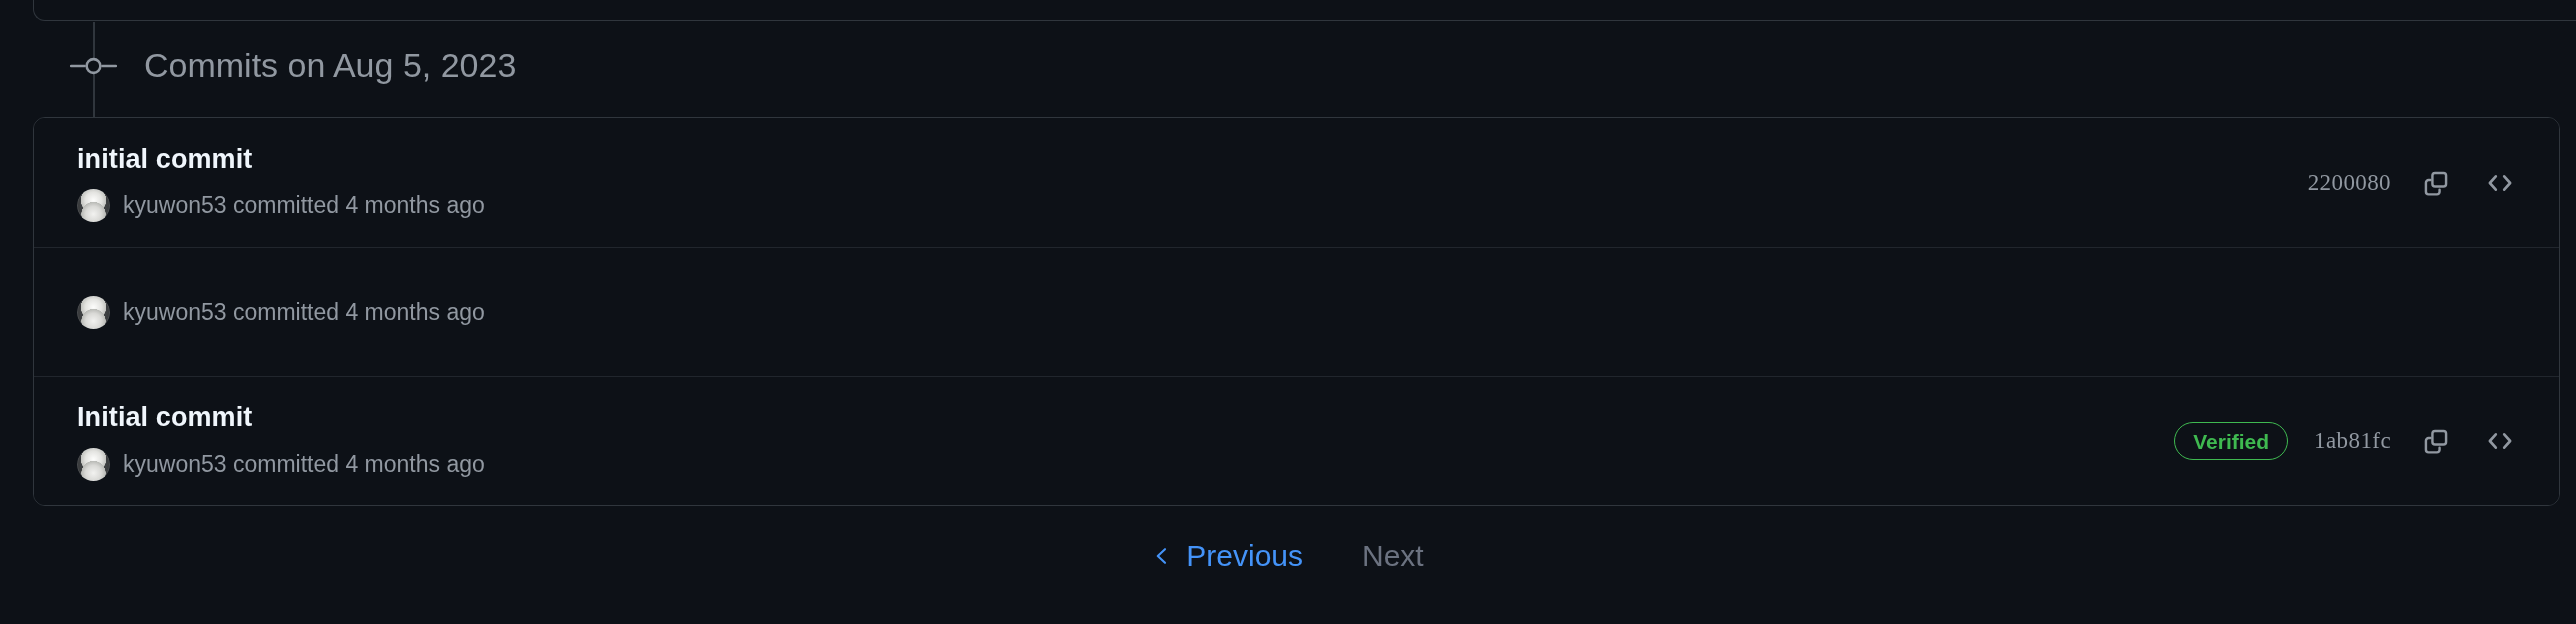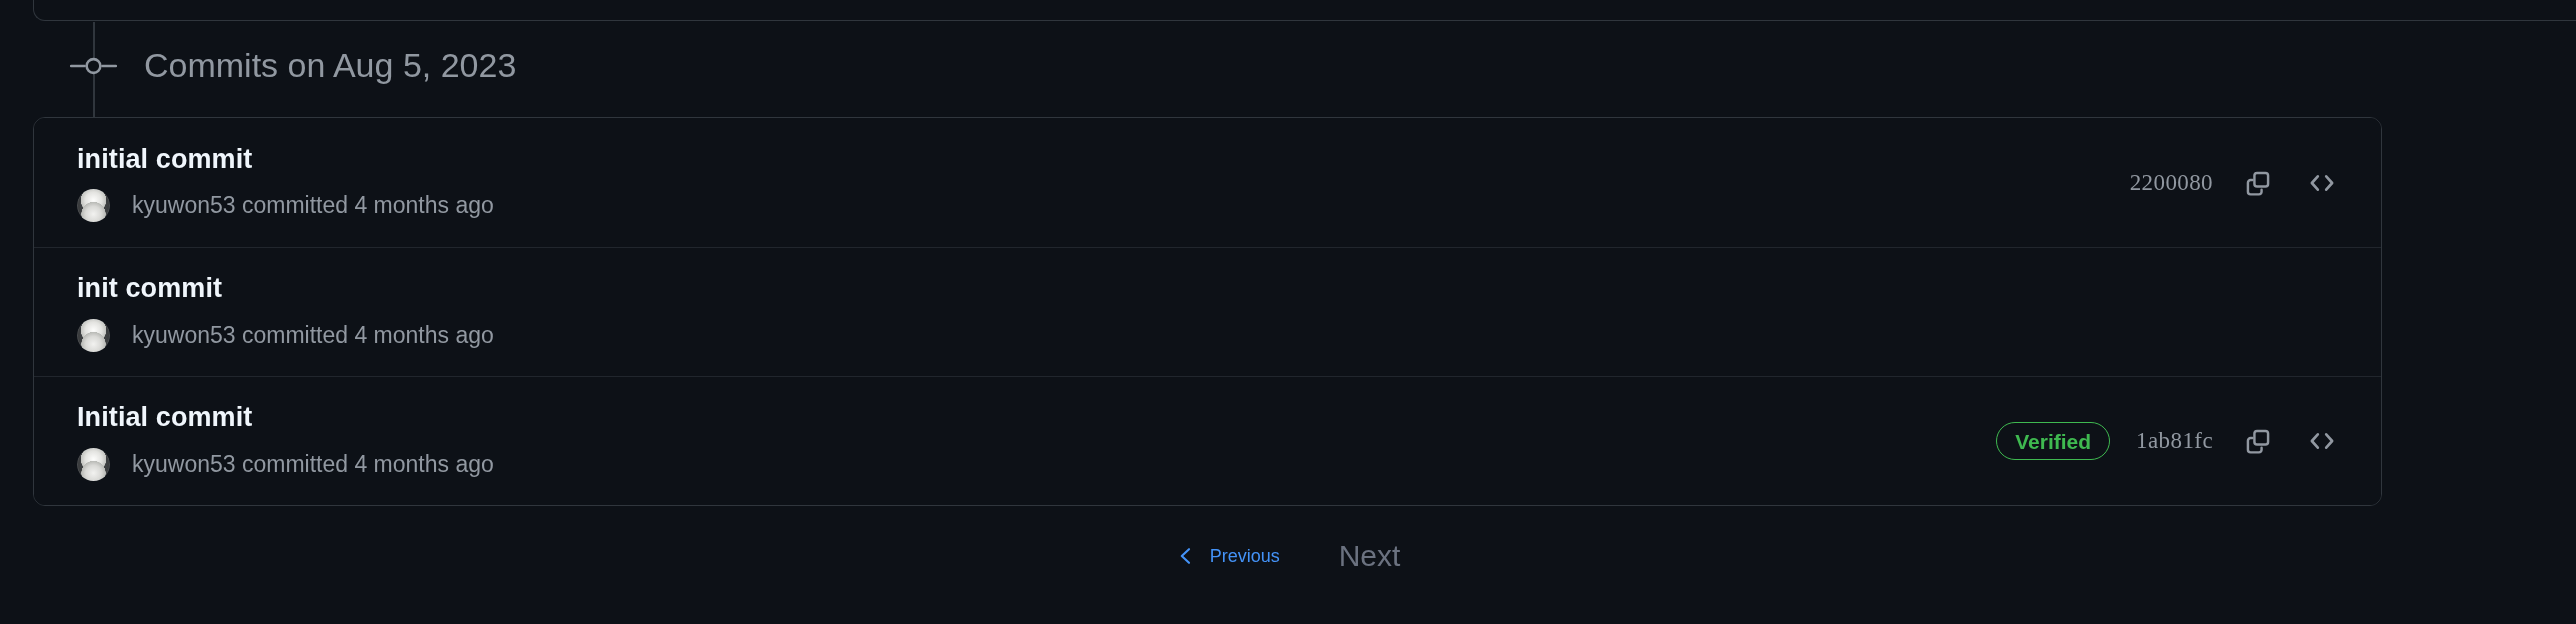--- a/index.html
+++ b/index.html
@@ -76,21 +76,21 @@
     font-weight: 400;
     color: #9198a1;
     white-space: nowrap;
   }
 
   
   .commits-card {
     position: absolute;
     left: 33px;
     top: 117px;
-    width: 2349px;
+    width: 2527px;
     border: 1px solid #30363d;
     border-radius: 12px;
     background: #0d1117;
     overflow: hidden;
   }
 
   .commit-row {
     position: relative;
     display: flex;
     align-items: center;
@@ -114,21 +114,21 @@
     font-size: 27px;
     font-weight: 700;
     color: #f0f6fc;
     line-height: 1.2;
     letter-spacing: 0.1px;
     white-space: nowrap;
   }
   .commit-meta {
     display: flex;
     align-items: center;
-    gap: 22px;
+    gap: 13px;
   }
   .avatar {
     width: 33px;
     height: 33px;
     border-radius: 50%;
     flex: 0 0 auto;
     background:
       radial-gradient(circle at 50% 76%, #f2f2f0 0%, #d9d9d6 26%, #b9bab6 40%, transparent 41%),
       radial-gradient(circle at 50% 34%, #fdfdfc 0%, #e3e3e0 30%, #c2c3bf 46%, transparent 47%),
       radial-gradient(circle at 50% 50%, #56585a 0%, #3b3d3f 60%, #2b2d2f 100%);
@@ -190,21 +190,21 @@
     display: flex;
     align-items: center;
     justify-content: center;
     gap: 0;
   }
   .page-prev {
     display: inline-flex;
     align-items: center;
     gap: 14px;
     color: #4493f8;
-    font-size: 18px;
+    font-size: 30px;
     text-decoration: none;
     cursor: pointer;
     padding: 0 8px;
   }
   .page-next {
     color: #6b7280;
     font-size: 30px;
     padding: 0 8px;
     margin-left: 43px;
     cursor: default;
@@ -253,21 +253,20 @@
           <svg width="28" height="28" viewBox="0 0 16 16" fill="none" aria-hidden="true">
             <path d="M5.6 4.2 2.2 8l3.4 3.8" stroke="currentColor" stroke-width="1.5" stroke-linecap="round" stroke-linejoin="round"></path>
             <path d="M10.4 4.2 13.8 8l-3.4 3.8" stroke="currentColor" stroke-width="1.5" stroke-linecap="round" stroke-linejoin="round"></path>
           </svg>
         </button>
       </div>
     </div>
 
     <div class="commit-row">
       <div class="commit-main">
-        <a class="commit-title">init commit</a>
         <div class="commit-meta">
           <span class="avatar"></span>
           <span class="commit-meta-text">kyuwon53 committed 4 months ago</span>
         </div>
       </div>
     </div>
 
     <div class="commit-row">
       <div class="commit-main">
         <a class="commit-title">Initial commit</a>

